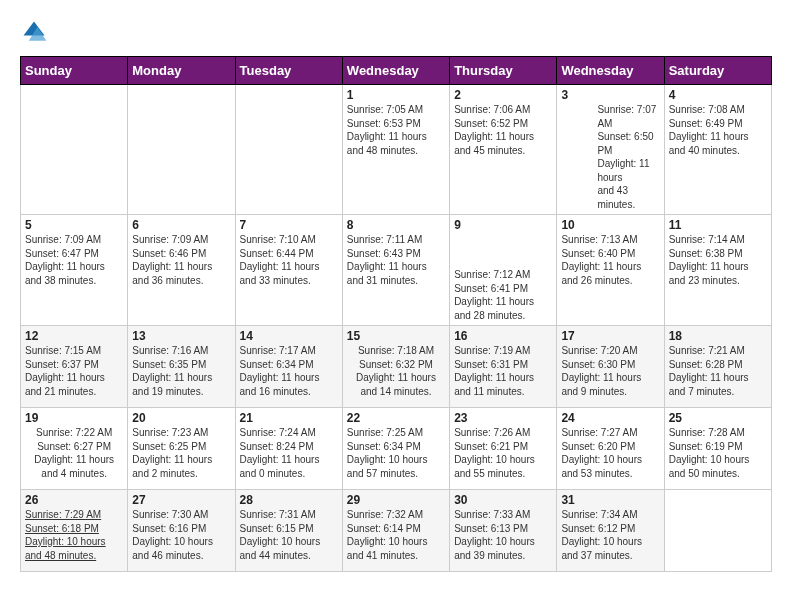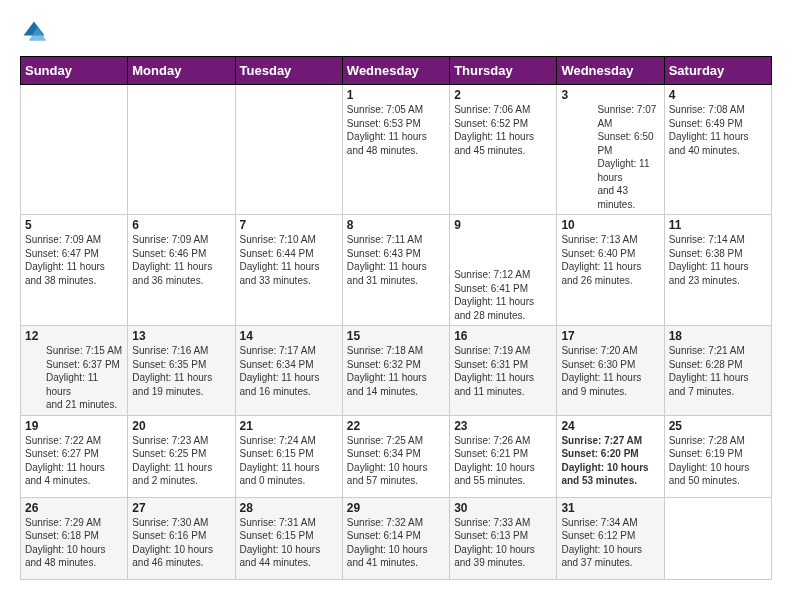--- a/index.html
+++ b/index.html
@@ -233,42 +233,42 @@
             <span class="day-number">11</span>
             <div class="day-info" style="white-space: pre-line;">Sunrise: 7:14 AM
 Sunset: 6:38 PM
 Daylight: 11 hours
 and 23 minutes.</div>
           </td>
         </tr>
         <tr>
           <td>
             <span class="day-number">12</span>
-            <div class="day-info" style="white-space: pre-line; margin-left: 21px;">Sunrise: 7:15 AM
+            <div class="day-info" style="white-space: pre-line;">Sunrise: 7:15 AM
 Sunset: 6:37 PM
 Daylight: 11 hours
 and 21 minutes.</div>
           </td>
           <td>
             <span class="day-number">13</span>
             <div class="day-info" style="white-space: pre-line;">Sunrise: 7:16 AM
 Sunset: 6:35 PM
 Daylight: 11 hours
 and 19 minutes.</div>
           </td>
           <td>
             <span class="day-number">14</span>
             <div class="day-info" style="white-space: pre-line;">Sunrise: 7:17 AM
 Sunset: 6:34 PM
 Daylight: 11 hours
 and 16 minutes.</div>
           </td>
           <td>
             <span class="day-number">15</span>
-            <div class="day-info" style="white-space: pre-line;">Sunrise: 7:18 AM
+            <div class="day-info" style="white-space: pre-line; text-align: center;">Sunrise: 7:18 AM
 Sunset: 6:32 PM
 Daylight: 11 hours
 and 14 minutes.</div>
           </td>
           <td>
             <span class="day-number">16</span>
             <div class="day-info" style="white-space: pre-line;">Sunrise: 7:19 AM
 Sunset: 6:31 PM
 Daylight: 11 hours
 and 11 minutes.</div>
@@ -284,72 +284,72 @@
             <span class="day-number">18</span>
             <div class="day-info" style="white-space: pre-line;">Sunrise: 7:21 AM
 Sunset: 6:28 PM
 Daylight: 11 hours
 and 7 minutes.</div>
           </td>
         </tr>
         <tr>
           <td>
             <span class="day-number">19</span>
-            <div class="day-info" style="white-space: pre-line;">Sunrise: 7:22 AM
+            <div class="day-info" style="white-space: pre-line; text-align: center;">Sunrise: 7:22 AM
 Sunset: 6:27 PM
 Daylight: 11 hours
 and 4 minutes.</div>
           </td>
           <td>
             <span class="day-number">20</span>
             <div class="day-info" style="white-space: pre-line;">Sunrise: 7:23 AM
 Sunset: 6:25 PM
 Daylight: 11 hours
 and 2 minutes.</div>
           </td>
           <td>
             <span class="day-number">21</span>
             <div class="day-info" style="white-space: pre-line;">Sunrise: 7:24 AM
-Sunset: 6:15 PM
+Sunset: 8:24 PM
 Daylight: 11 hours
 and 0 minutes.</div>
           </td>
           <td>
             <span class="day-number">22</span>
             <div class="day-info" style="white-space: pre-line;">Sunrise: 7:25 AM
 Sunset: 6:34 PM
 Daylight: 10 hours
 and 57 minutes.</div>
           </td>
           <td>
             <span class="day-number">23</span>
             <div class="day-info" style="white-space: pre-line;">Sunrise: 7:26 AM
 Sunset: 6:21 PM
 Daylight: 10 hours
 and 55 minutes.</div>
           </td>
           <td>
             <span class="day-number">24</span>
-            <div class="day-info" style="white-space: pre-line; font-weight: bold;">Sunrise: 7:27 AM
+            <div class="day-info" style="white-space: pre-line;">Sunrise: 7:27 AM
 Sunset: 6:20 PM
 Daylight: 10 hours
 and 53 minutes.</div>
           </td>
           <td>
             <span class="day-number">25</span>
             <div class="day-info" style="white-space: pre-line;">Sunrise: 7:28 AM
 Sunset: 6:19 PM
 Daylight: 10 hours
 and 50 minutes.</div>
           </td>
         </tr>
         <tr>
           <td>
             <span class="day-number">26</span>
-            <div class="day-info" style="white-space: pre-line;">Sunrise: 7:29 AM
+            <div class="day-info" style="white-space: pre-line; text-decoration: underline;">Sunrise: 7:29 AM
 Sunset: 6:18 PM
 Daylight: 10 hours
 and 48 minutes.</div>
           </td>
           <td>
             <span class="day-number">27</span>
             <div class="day-info" style="white-space: pre-line;">Sunrise: 7:30 AM
 Sunset: 6:16 PM
 Daylight: 10 hours
 and 46 minutes.</div>

